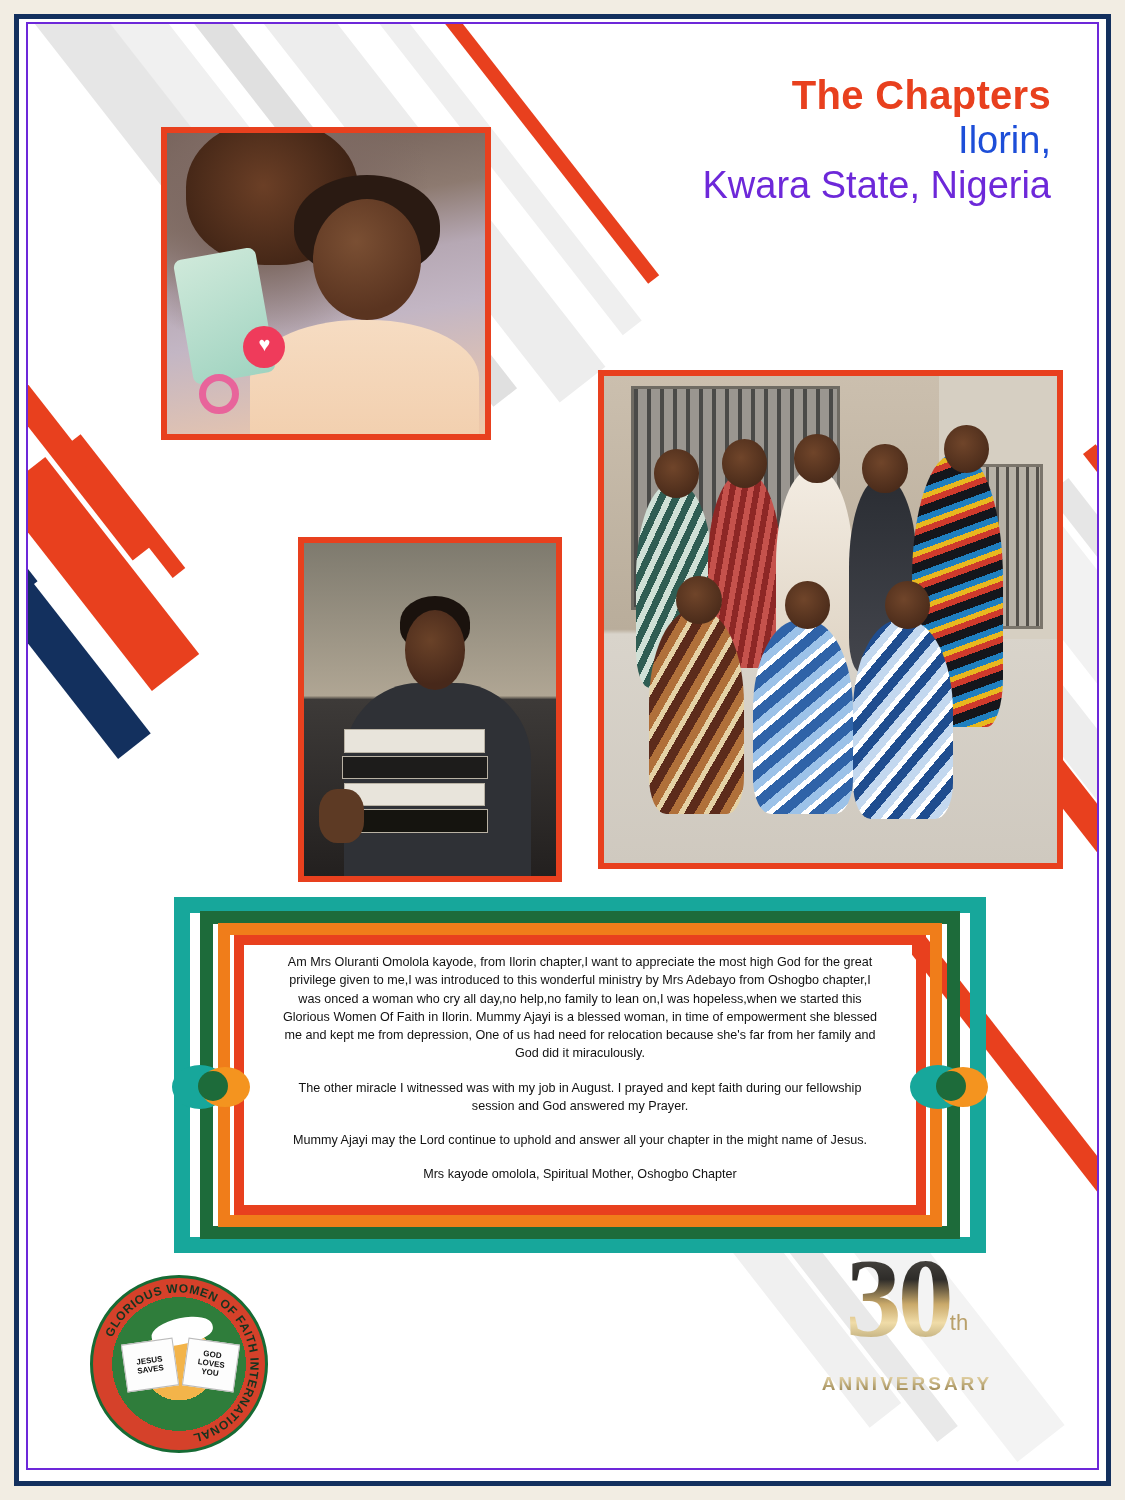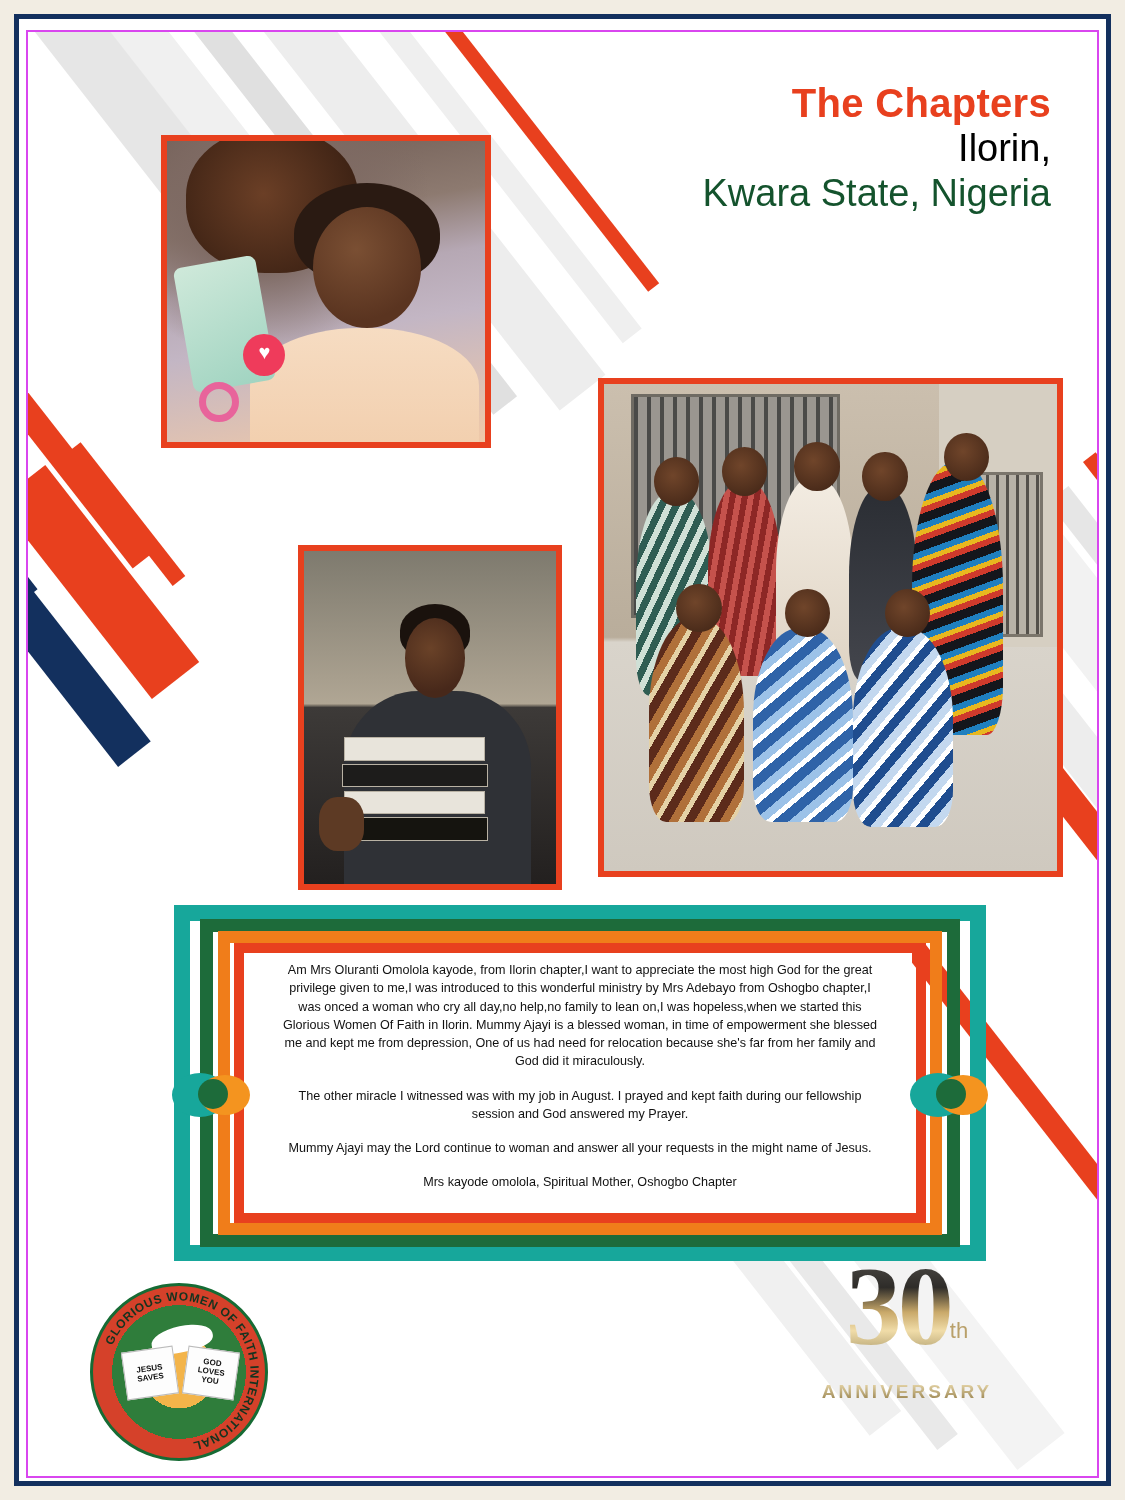--- a/index.html
+++ b/index.html
@@ -19,23 +19,23 @@
   
   .outer-frame {
     position: absolute;
     left: 14px; top: 14px;
     width: 1097px; height: 1472px;
     border: 5px solid #13305e;
     background: #ffffff;
   }
   .inner-frame {
     position: absolute;
-    left: 26px; top: 30px;
+    left: 26px; top: 22px;
     width: 1073px; height: 1448px;
-    border: 2px solid #d946ef;
+    border: 2px solid #6d28d9;
     background: #ffffff;
     overflow: hidden;
   }
 
   
   .stripes {
     position: absolute;
     inset: 0;
     overflow: hidden;
     pointer-events: none;
@@ -55,26 +55,26 @@
   }
   .header .title {
     font-size: 40px;
     font-weight: bold;
     color: #e8401e;
     line-height: 1.15;
     letter-spacing: .3px;
   }
   .header .sub1 {
     font-size: 38px;
-    color: #000000;
+    color: #1d4ed8;
     line-height: 1.18;
   }
   .header .sub2 {
     font-size: 38px;
-    color: #14532d;
+    color: #6d28d9;
     line-height: 1.18;
   }
 
   
   .photo {
     position: absolute;
     border: 6px solid #e8401e;
     background: #cfd6dd;
     overflow: hidden;
     z-index: 5;
@@ -383,21 +383,21 @@
       </div>
       <div class="tf-dot-r">
         <span class="dot-teal"></span>
         <span class="dot-orange"></span>
         <span class="dot-green"></span>
       </div>
 
       <div id="testimonial-text">
         <p>Am Mrs Oluranti Omolola kayode, from Ilorin chapter,I want to appreciate the most high God for the great privilege given to me,I was introduced to this wonderful ministry by Mrs Adebayo from Oshogbo chapter,I was onced a woman who cry all day,no help,no family to lean on,I was hopeless,when we started this Glorious Women Of Faith in Ilorin. Mummy Ajayi is a blessed woman, in time of empowerment she blessed me and kept me from depression, One of us had need for relocation because she's far from her family and God did it miraculously.</p>
         <p>The other miracle I witnessed was with my job in August. I prayed and kept faith during our fellowship session and God answered my Prayer.</p>
-        <p>Mummy Ajayi may the Lord continue to woman and answer all your requests in the might name of Jesus.</p>
+        <p>Mummy Ajayi may the Lord continue to uphold and answer all your chapter in the might name of Jesus.</p>
         <p>Mrs kayode omolola, Spiritual Mother, Oshogbo Chapter</p>
       </div>
     </div>
 
     <div id="logo-badge">
       <div id="logo-ring-text">
         <svg viewBox="0 0 178 178" aria-hidden="true">
           <defs>
             <path id="circlePath" d="M 89,89 m -74,0 a 74,74 0 1,1 148,0 a 74,74 0 1,1 -148,0"></path>
           </defs>

